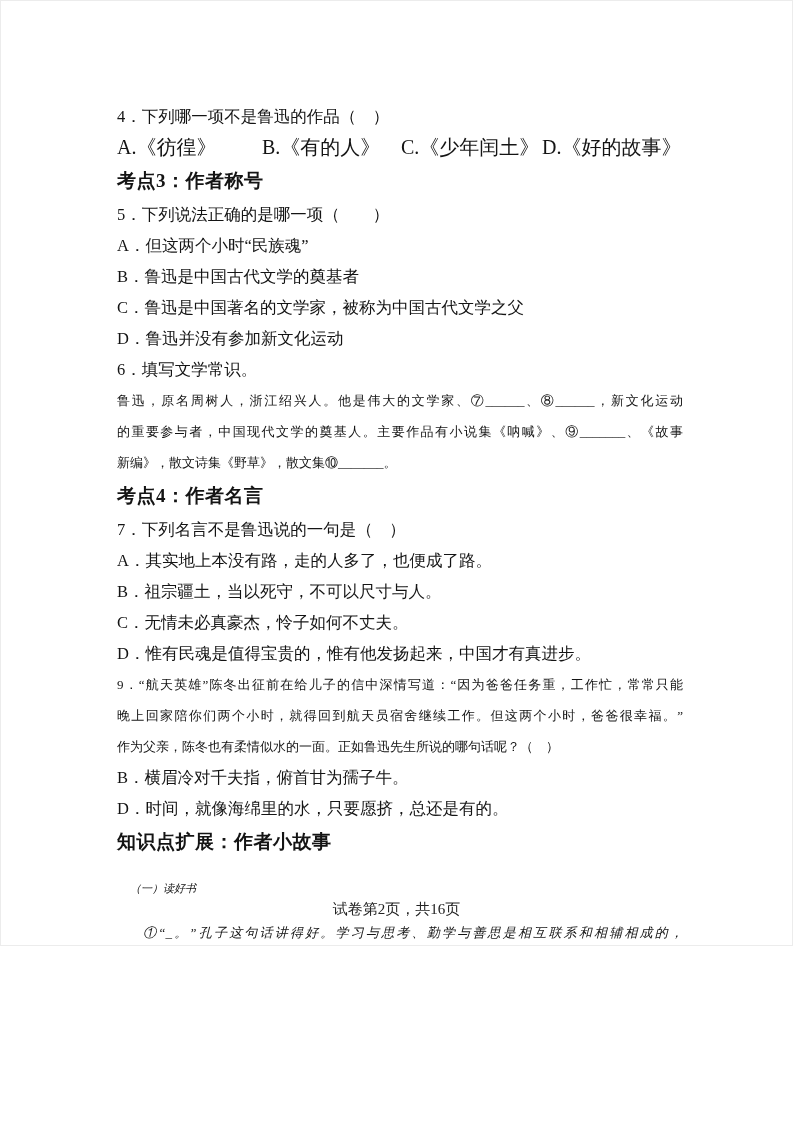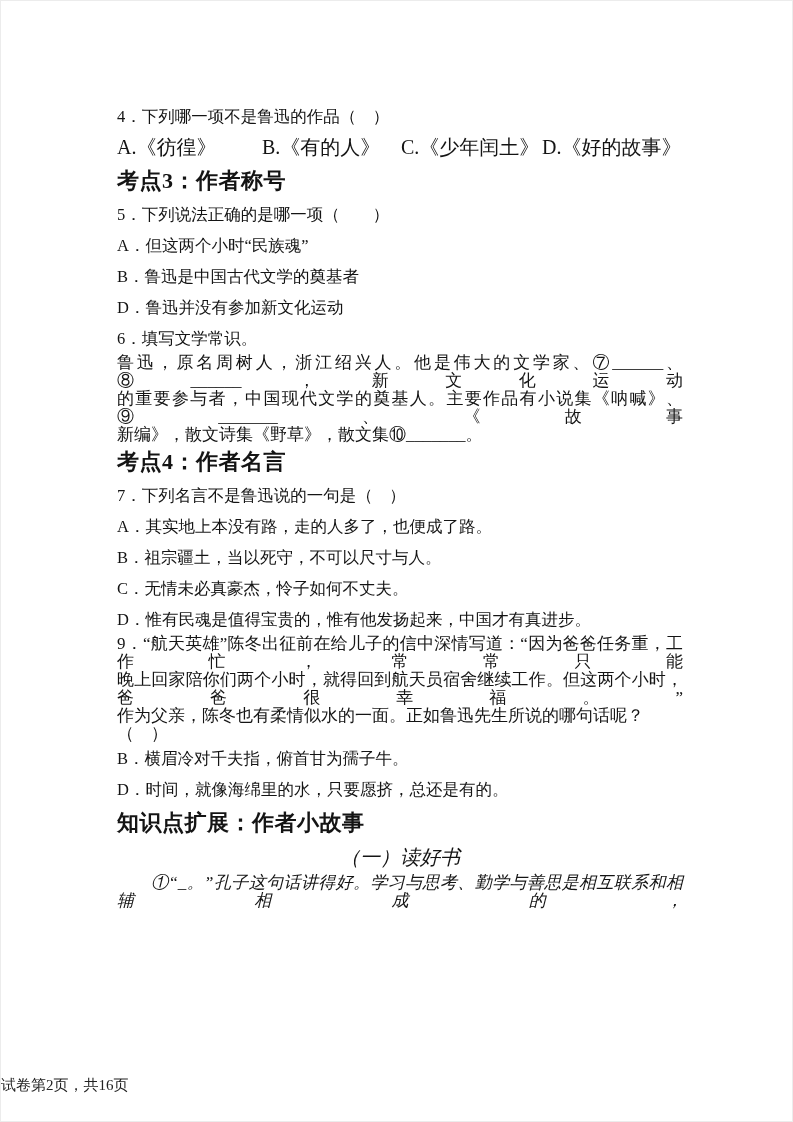--- a/index.html
+++ b/index.html
@@ -3,21 +3,21 @@
 <meta charset="utf-8">
 <style>
   html, body {
     margin: 0;
     padding: 0;
     background: #ffffff;
   }
   .page {
     position: relative;
     width: 793px;
-    height: 1122px;
+    height: 946px;
     background: #ffffff;
     border: 1px solid #ececec;
     box-sizing: border-box;
     font-family: "Liberation Serif", "DejaVu Serif", serif;
     color: #141414;
     overflow: hidden;
   }
   .content {
     position: absolute;
     left: 116px;
@@ -25,62 +25,61 @@
     width: 566px;
   }
   .line {
     margin: 0;
     font-size: 16.5px;
     line-height: 31px;
     white-space: nowrap;
   }
   .wrapline {
     margin: 0;
-    font-size: 17px;
-    line-height: 18px;
+    font-size: 13px;
+    line-height: 31px;
   }
   .fill {
     text-align: justify;
     text-align-last: justify;
     white-space: normal;
   }
   .heading {
     margin: 0;
-    font-size: 22px;
+    font-size: 19px;
     font-weight: bold;
     line-height: 36px;
     white-space: nowrap;
     letter-spacing: 0.5px;
   }
   .options-row {
     display: grid;
     grid-template-columns: 145px 139px 141px auto;
     margin: 0;
     font-size: 20px;
     line-height: 31px;
   }
   .centered-title {
-    margin: 1px;
-    font-size: 20px;
+    margin: 13px;
+    font-size: 11px;
     line-height: 31px;
-    text-align: center;
     font-style: italic;
   }
   .kai {
     font-style: italic;
   }
   .indent {
     text-indent: 2em;
   }
   .footer {
     position: absolute;
     left: 0;
     right: 0;
     bottom: 26px;
-    text-align: left;
+    text-align: center;
     font-size: 15px;
     line-height: 20px;
     color: #222222;
   }
 </style>
 </head>
 <body>
 
 <div class="page">
   <div class="content">
@@ -92,20 +91,21 @@
       <span>B.《有的人》</span>
       <span>C.《少年闰土》</span>
       <span>D.《好的故事》</span>
     </div>
 
     <p class="heading">考点3：作者称号</p>
 
     <p class="line">5．下列说法正确的是哪一项（　　）</p>
     <p class="line">A．但这两个小时“民族魂”</p>
     <p class="line">B．鲁迅是中国古代文学的奠基者</p>
+    <p class="line">C．鲁迅是中国著名的文学家，被称为中国古代文学之父</p>
     <p class="line">D．鲁迅并没有参加新文化运动</p>
 
     <p class="line">6．填写文学常识。</p>
     <p class="wrapline fill">鲁迅，原名周树人，浙江绍兴人。他是伟大的文学家、⑦______、⑧______，新文化运动</p>
     <p class="wrapline fill">的重要参与者，中国现代文学的奠基人。主要作品有小说集《呐喊》、⑨_______、《故事</p>
     <p class="wrapline">新编》，散文诗集《野草》，散文集⑩_______。</p>
 
     <p class="heading">考点4：作者名言</p>
 
     <p class="line">7．下列名言不是鲁迅说的一句是（　）</p>

